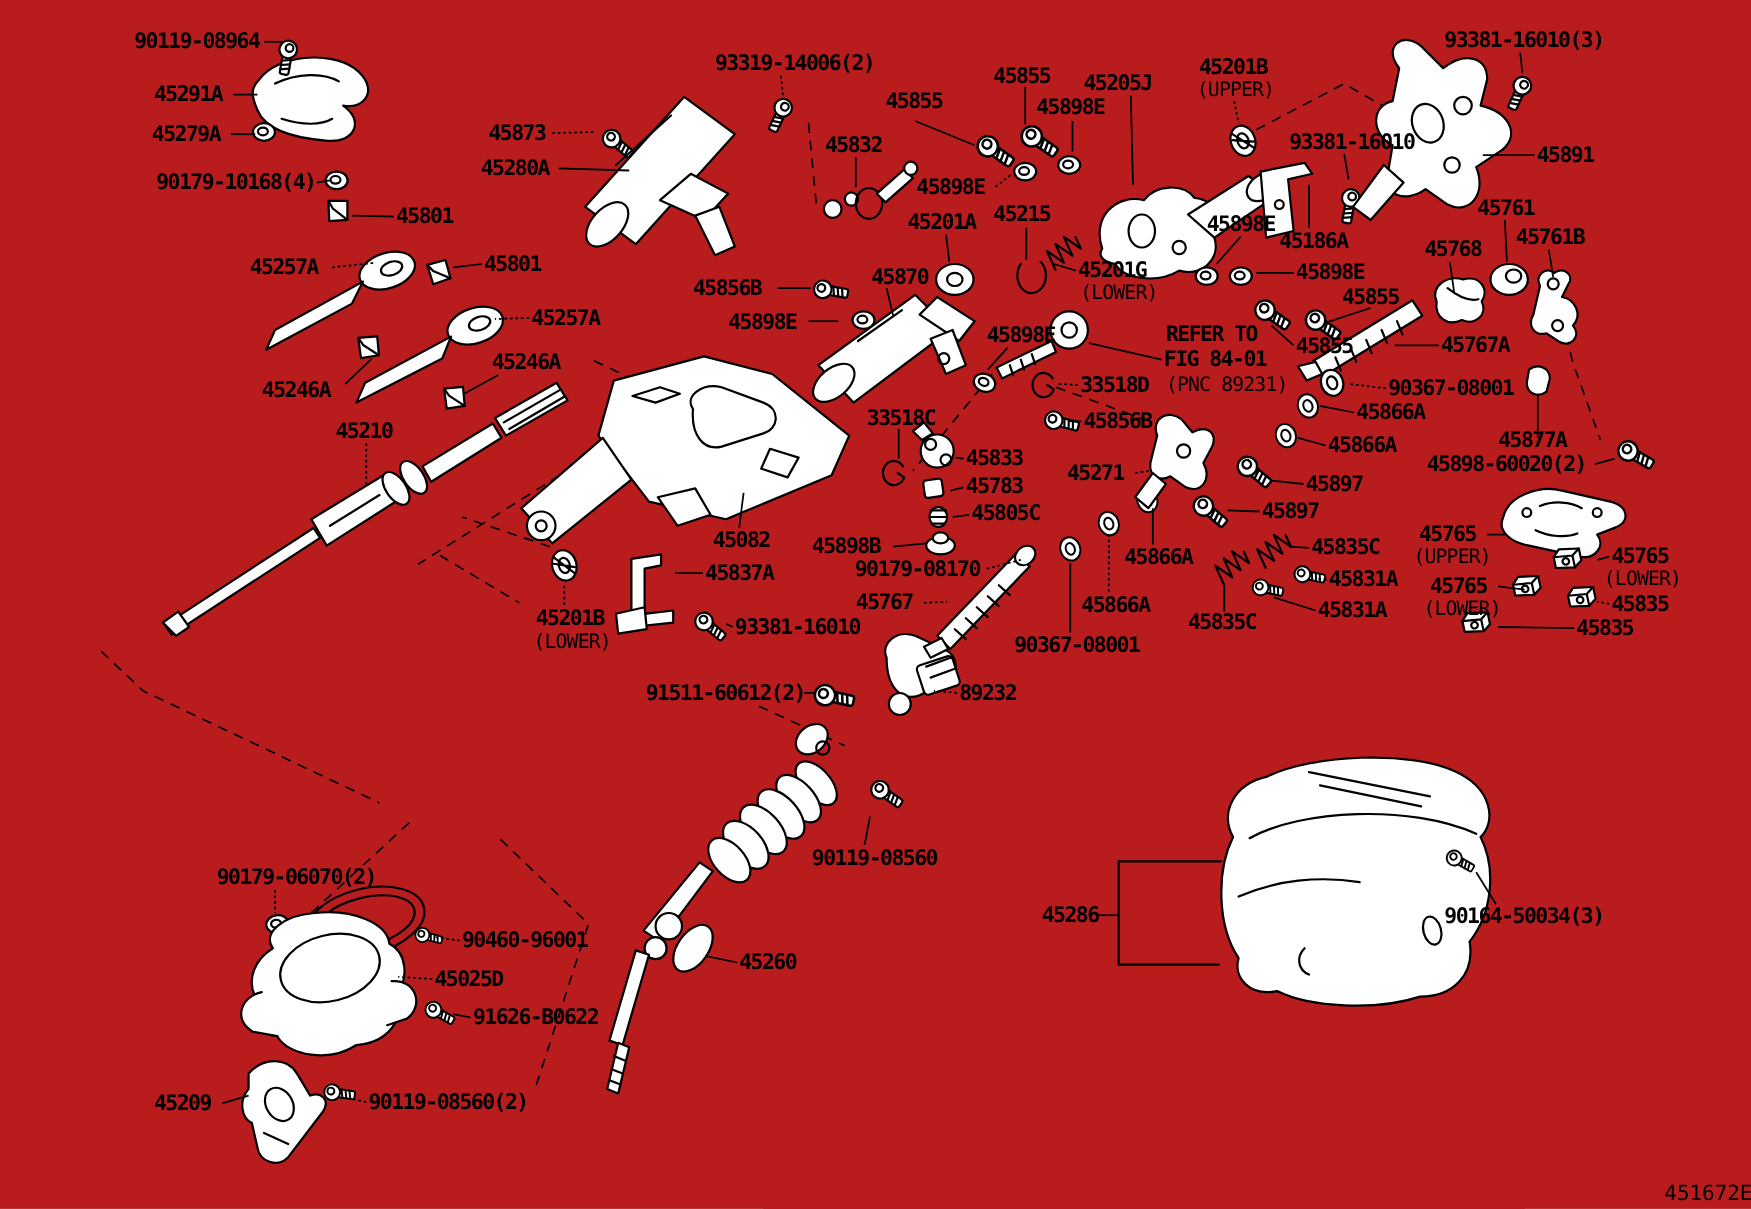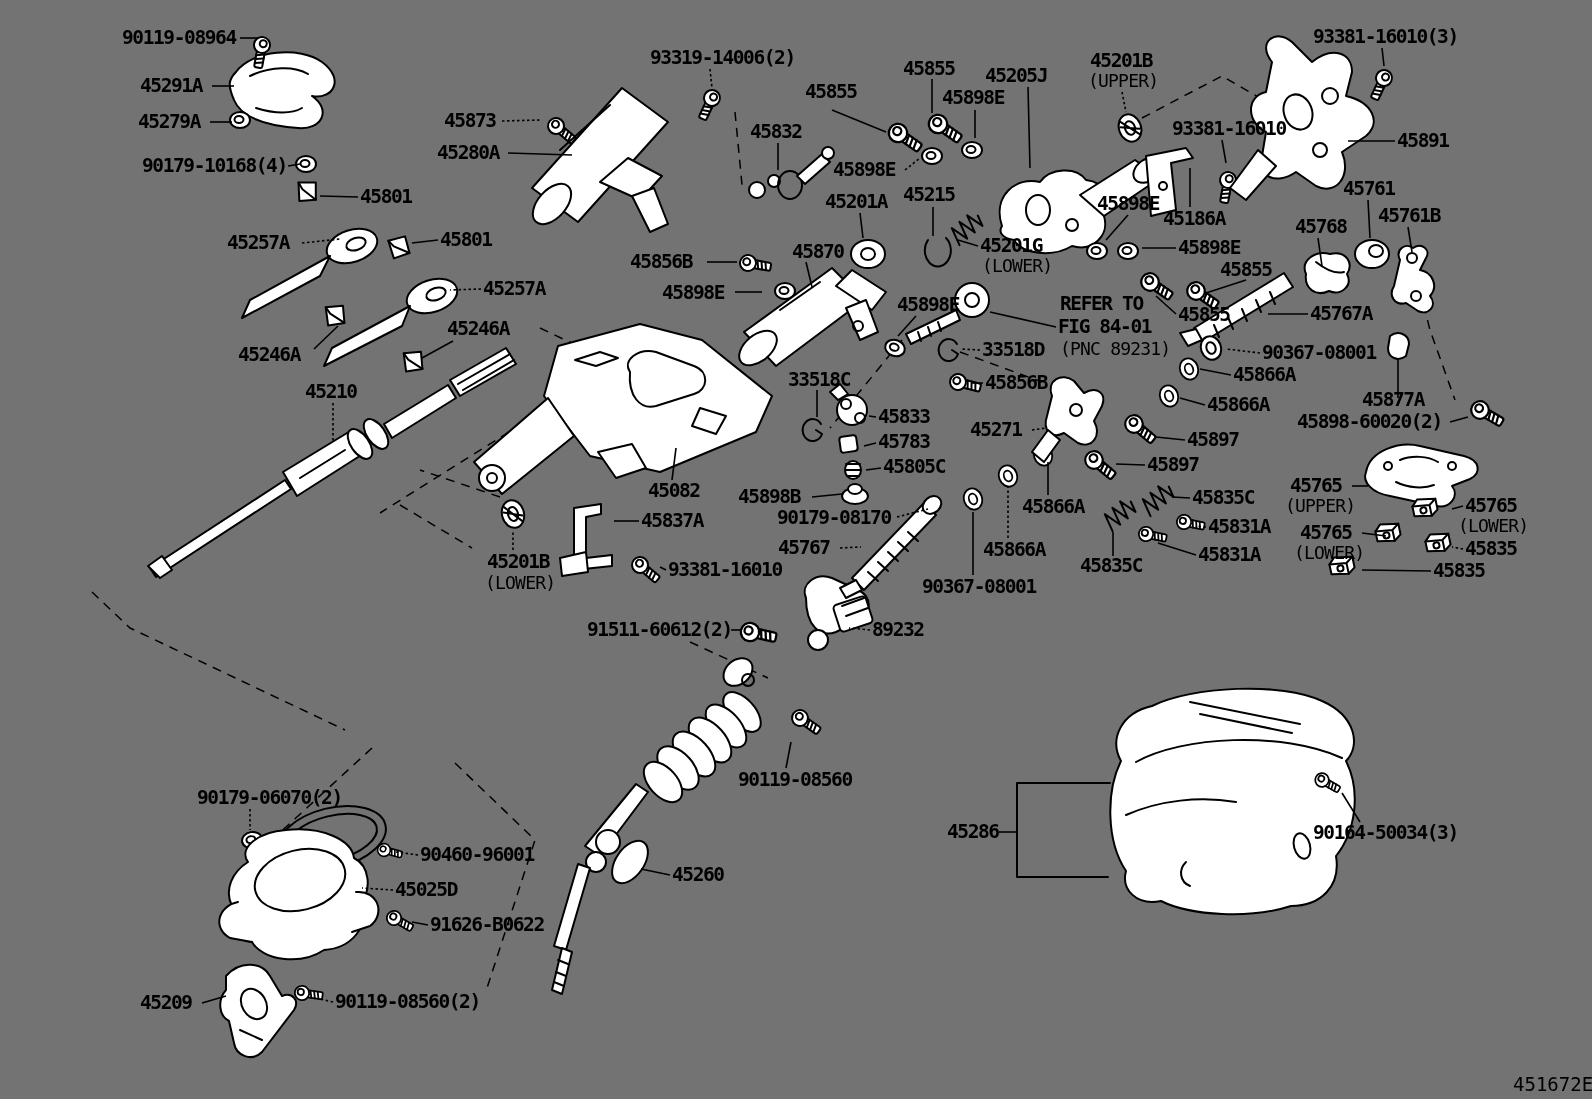--- a/index.html
+++ b/index.html
@@ -1,16 +1,16 @@
 <!DOCTYPE html>
 <html><head>
 <meta charset="utf-8">
 <style>
   html,body{margin:0;padding:0;background:#fff;}
-  #stage{position:relative;width:1592px;height:1099px;background:#737373;overflow:hidden;
+  #stage{position:relative;width:1592px;height:1099px;background:#b91c1c;overflow:hidden;
          font-family:"DejaVu Sans Mono",monospace;}
   svg{position:absolute;left:0;top:0;}
   .lbl{font-family:"DejaVu Sans Mono",monospace;font-weight:700;font-size:19.5px;
        letter-spacing:-1.4px;fill:#000;}
   .lbl.thin{font-weight:400;font-size:18px;letter-spacing:-0.8px;}
   .lbl.code{font-weight:400;font-size:19px;letter-spacing:0px;}
   .leader{stroke:#000;stroke-width:1.6;fill:none;}
   .leader.dotted{stroke-dasharray:2.5 2.5;}
   .sketch{stroke:#000;stroke-width:2;fill:#fff;stroke-linejoin:round;stroke-linecap:round;}
   .nofill{fill:none;}

